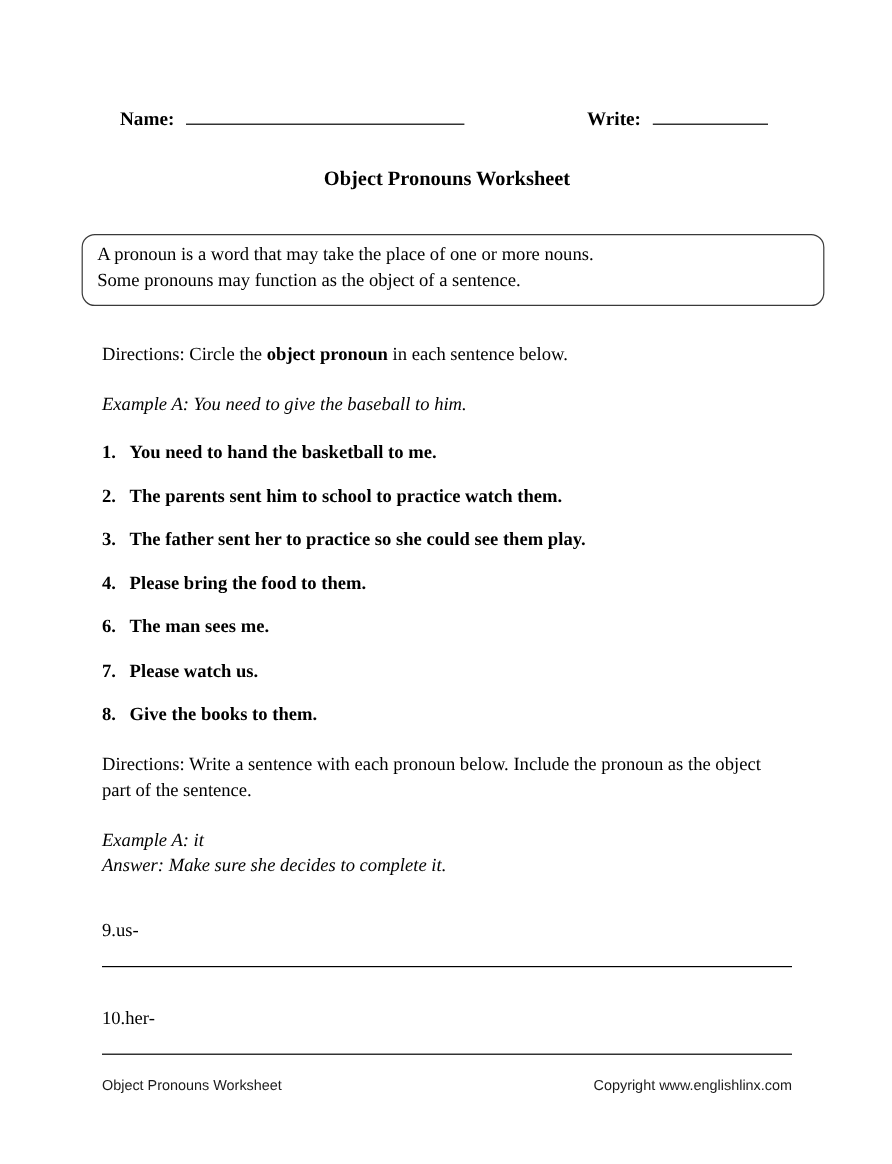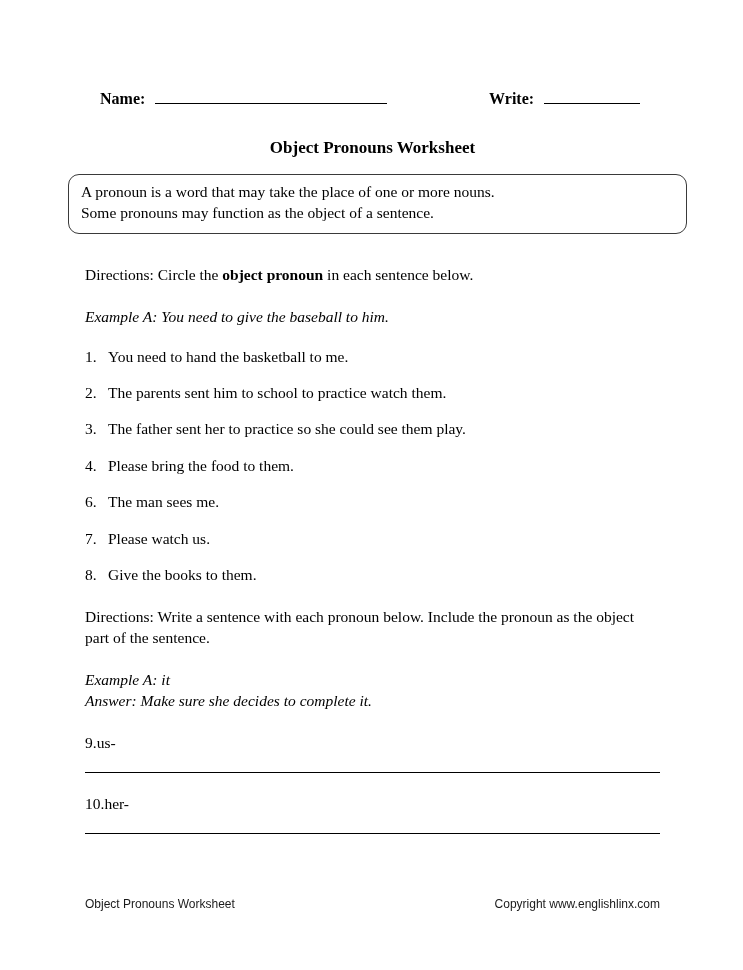--- a/index.html
+++ b/index.html
@@ -46,46 +46,46 @@
   
   .title {
     margin-top: 27px;
     text-align: center;
     font-weight: bold;
     font-size: 17px;
   }
 
   
   .info-box {
-    margin-top: 14px;
+    margin-top: 34px;
     margin-left: -17px;
     margin-right: -27px;
     border: 1.5px solid #3a3a3a;
     border-radius: 11px;
     padding: 7px 12px 9px 12px;
     font-size: 15.5px;
   }
 
   
   .directions { margin: 31px 0 0 0; }
   .directions2 { margin: 21px 0 0 0; }
 
   
   .example {
     margin-top: 21px;
     font-style: italic;
   }
 
   
-  .items { margin-top: 19px; }
+  .items { margin-top: 19px; font-weight: bold; }
   .item { margin-bottom: 15.5px; }
   .item .num { display: inline-block; min-width: 14px; margin-right: 9px; }
 
   .items2 { margin-top: 20px; }
-  .item2 { margin-top: 21px; }
+  .item2 { margin-top: 33px; }
 
   .write-line {
     border-bottom: 1.2px solid #000;
     width: 100%;
     height: 1px;
     margin-top: 17px;
   }
 
   
   .footer {

